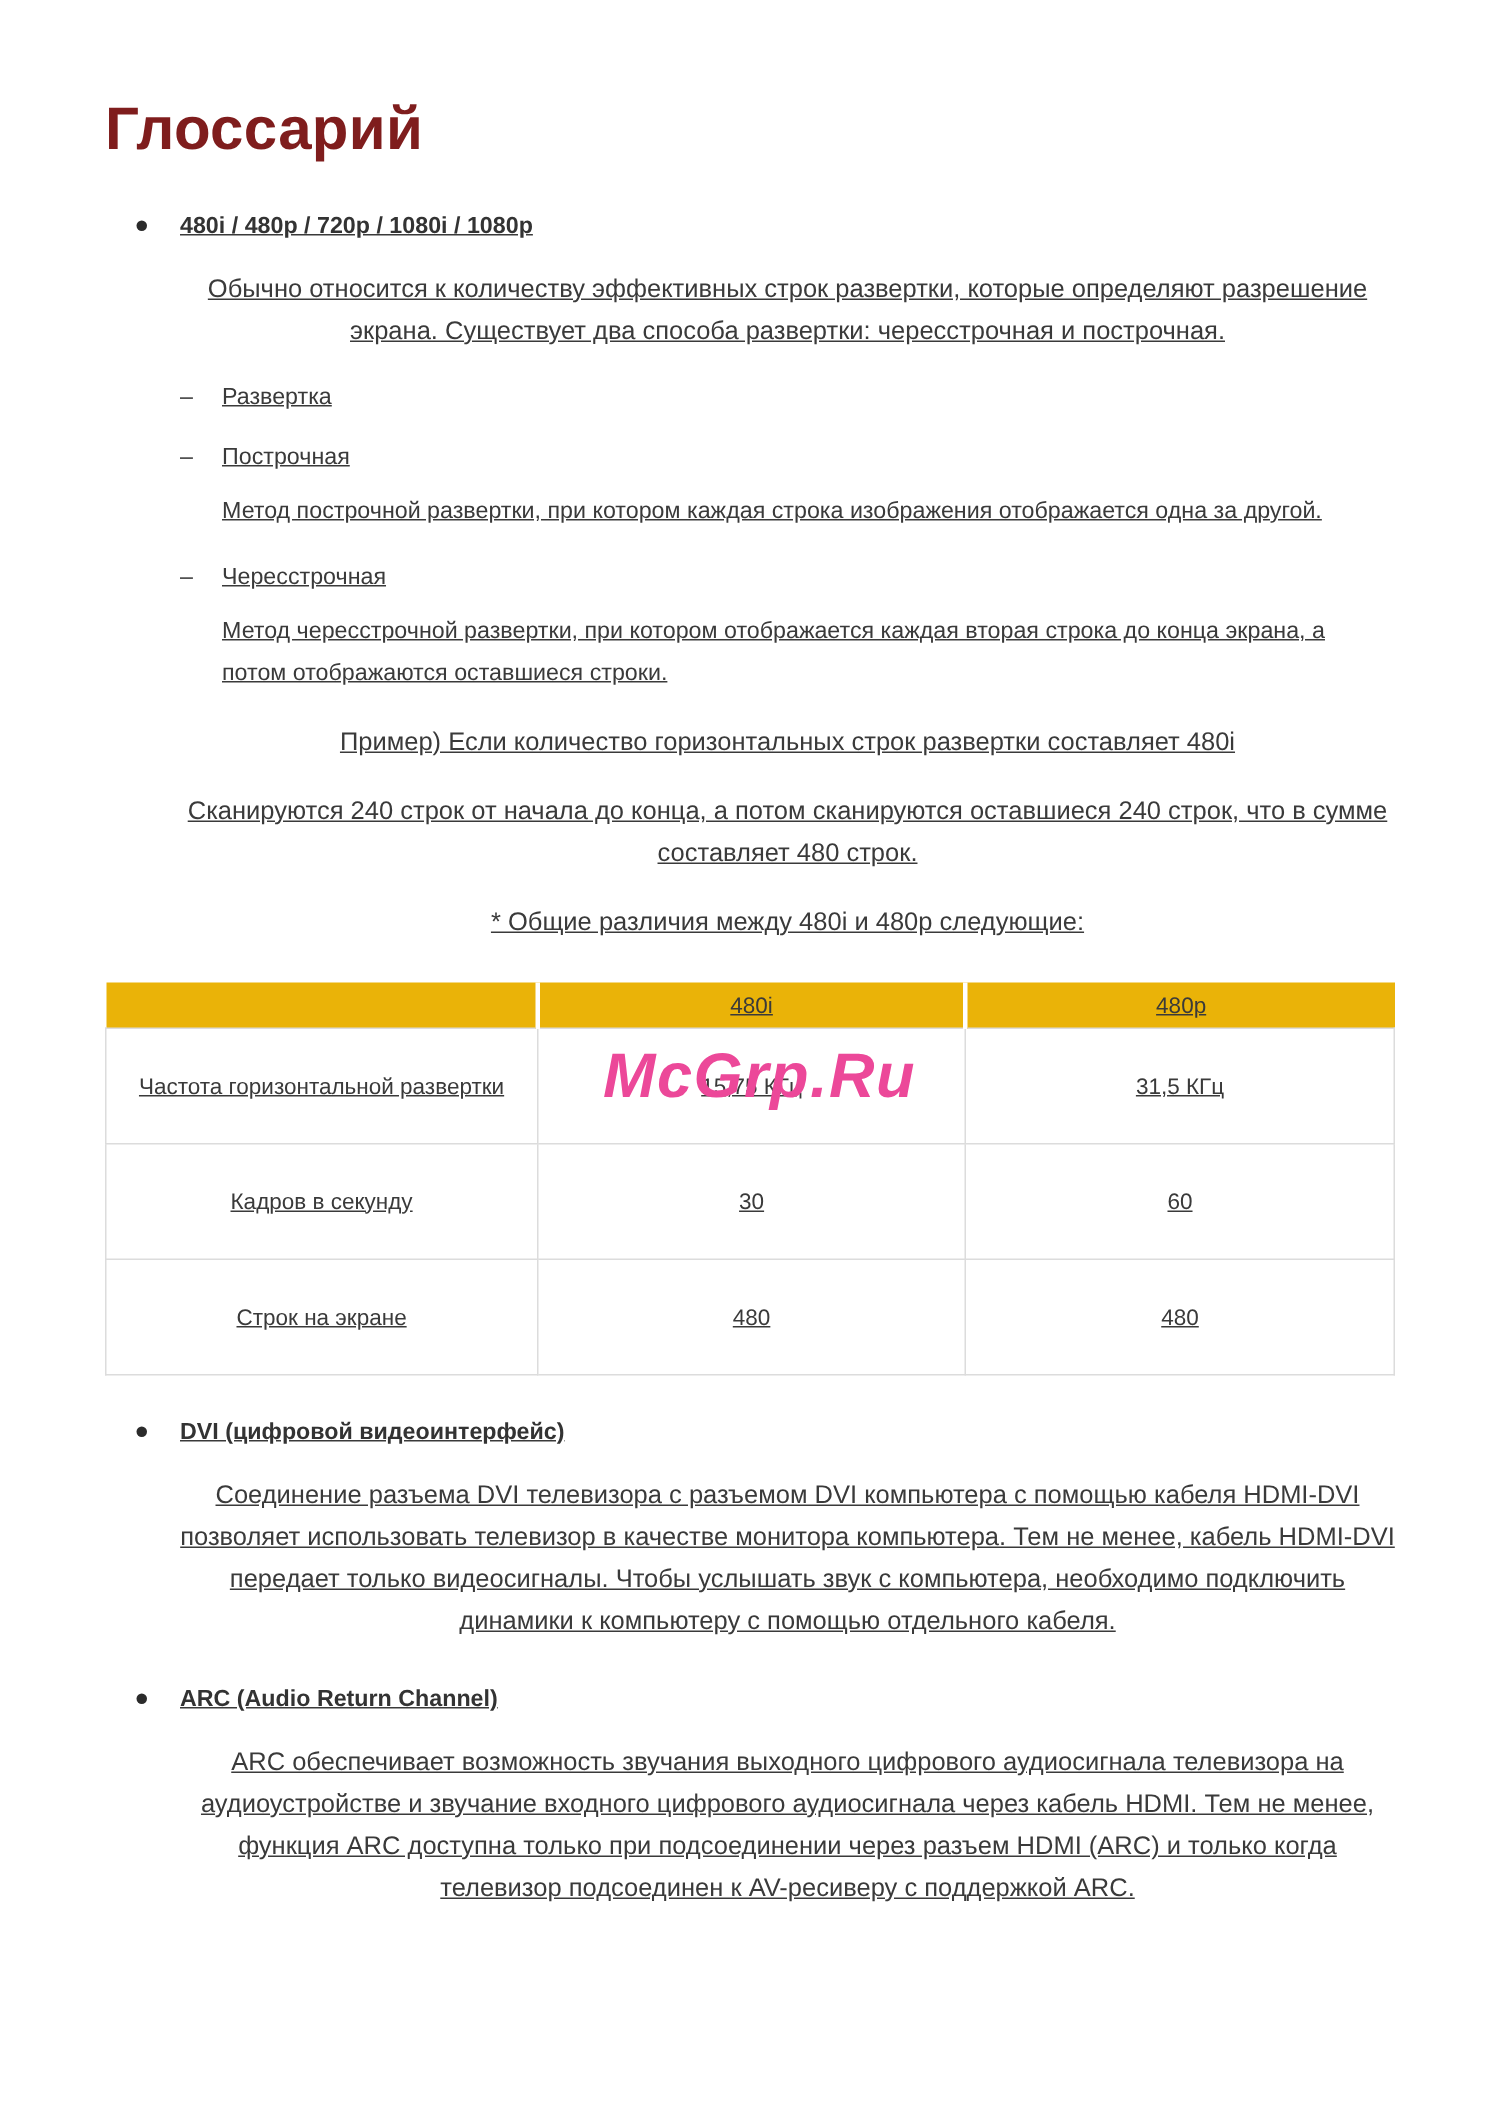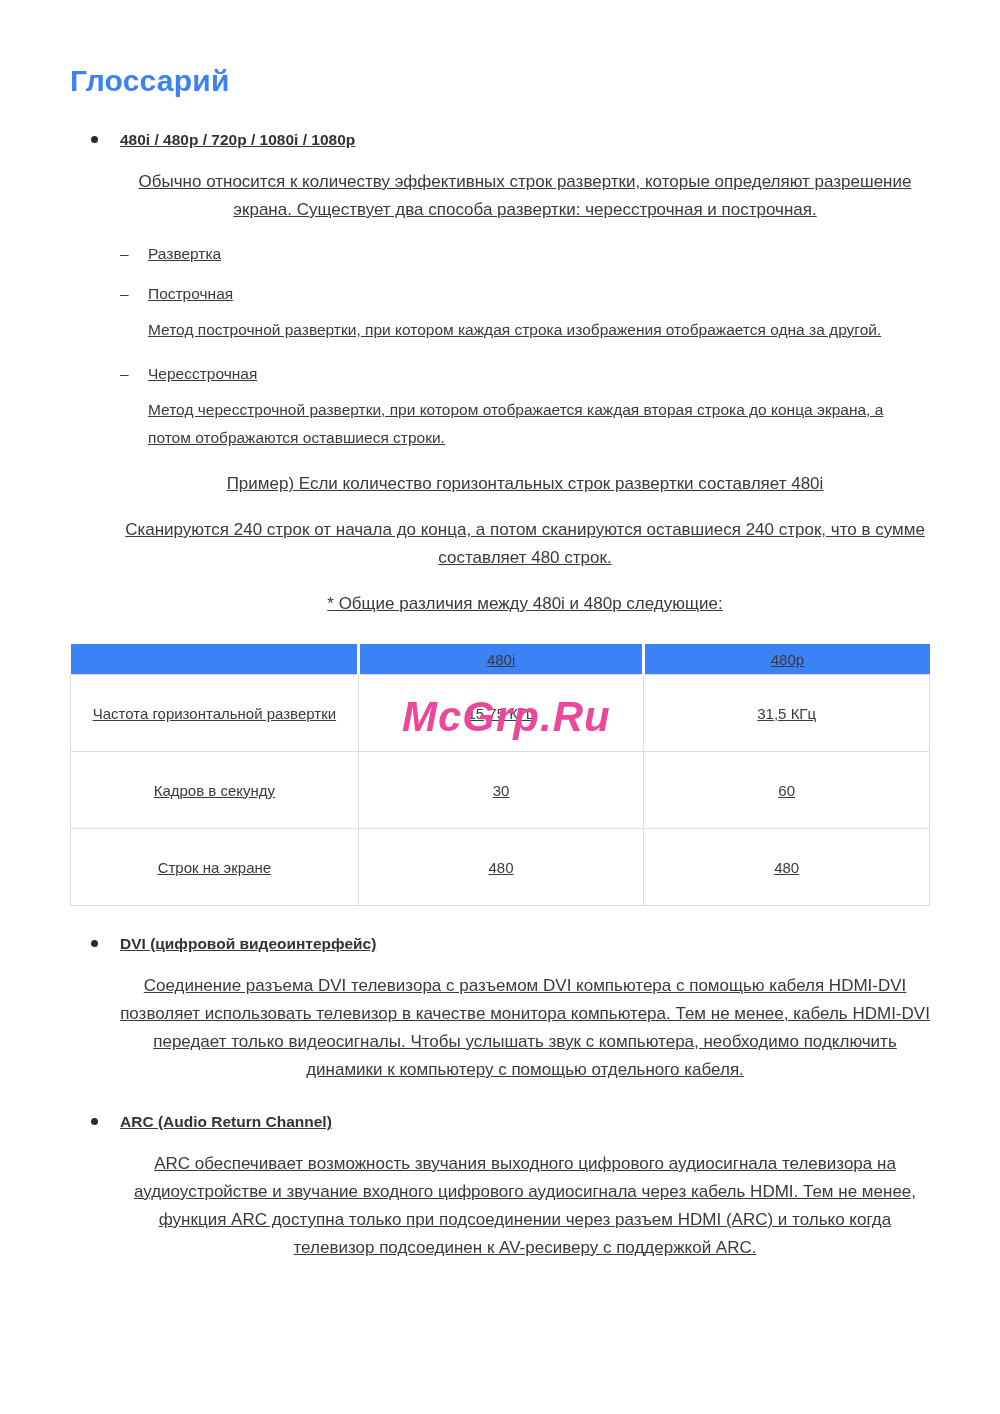--- a/index.html
+++ b/index.html
@@ -9,23 +9,23 @@
     height: 1414px;
     background: #ffffff;
     overflow: hidden;
     font-family: "Liberation Sans", sans-serif;
     color: #3a3a3a;
   }
   .content { padding: 64px 70px 0 70px; }
 
   h1.page-title {
     margin: 0 0 32px 0;
-    font-size: 30px;
+    font-size: 40px;
     font-weight: bold;
-    color: #3b82f6;
+    color: #7f1d1d;
     letter-spacing: 0.2px;
   }
 
   .term { margin-top: 28px; text-decoration: underline; }
   .term:first-of-type { margin-top: 0; }
 
   .term-head {
     position: relative;
     padding-left: 50px;
     font-size: 15.5px;
@@ -77,21 +77,21 @@
     width: 100%;
     border-collapse: collapse;
     table-layout: fixed;
     font-size: 15px;
     color: #3a3a3a;
   }
   table.compare col.c1 { width: 33.5%; }
   table.compare col.c2 { width: 33.25%; }
   table.compare col.c3 { width: 33.25%; }
   table.compare thead th {
-    background: #3b82f6;
+    background: #eab308;
     height: 30px;
     font-weight: normal;
     text-align: center;
     border-left: 3px solid #ffffff;
     padding: 0;
   }
   table.compare thead th:first-child { border-left: none; }
   table.compare tbody td {
     border: 1px solid #dcdcdc;
     height: 44px;

